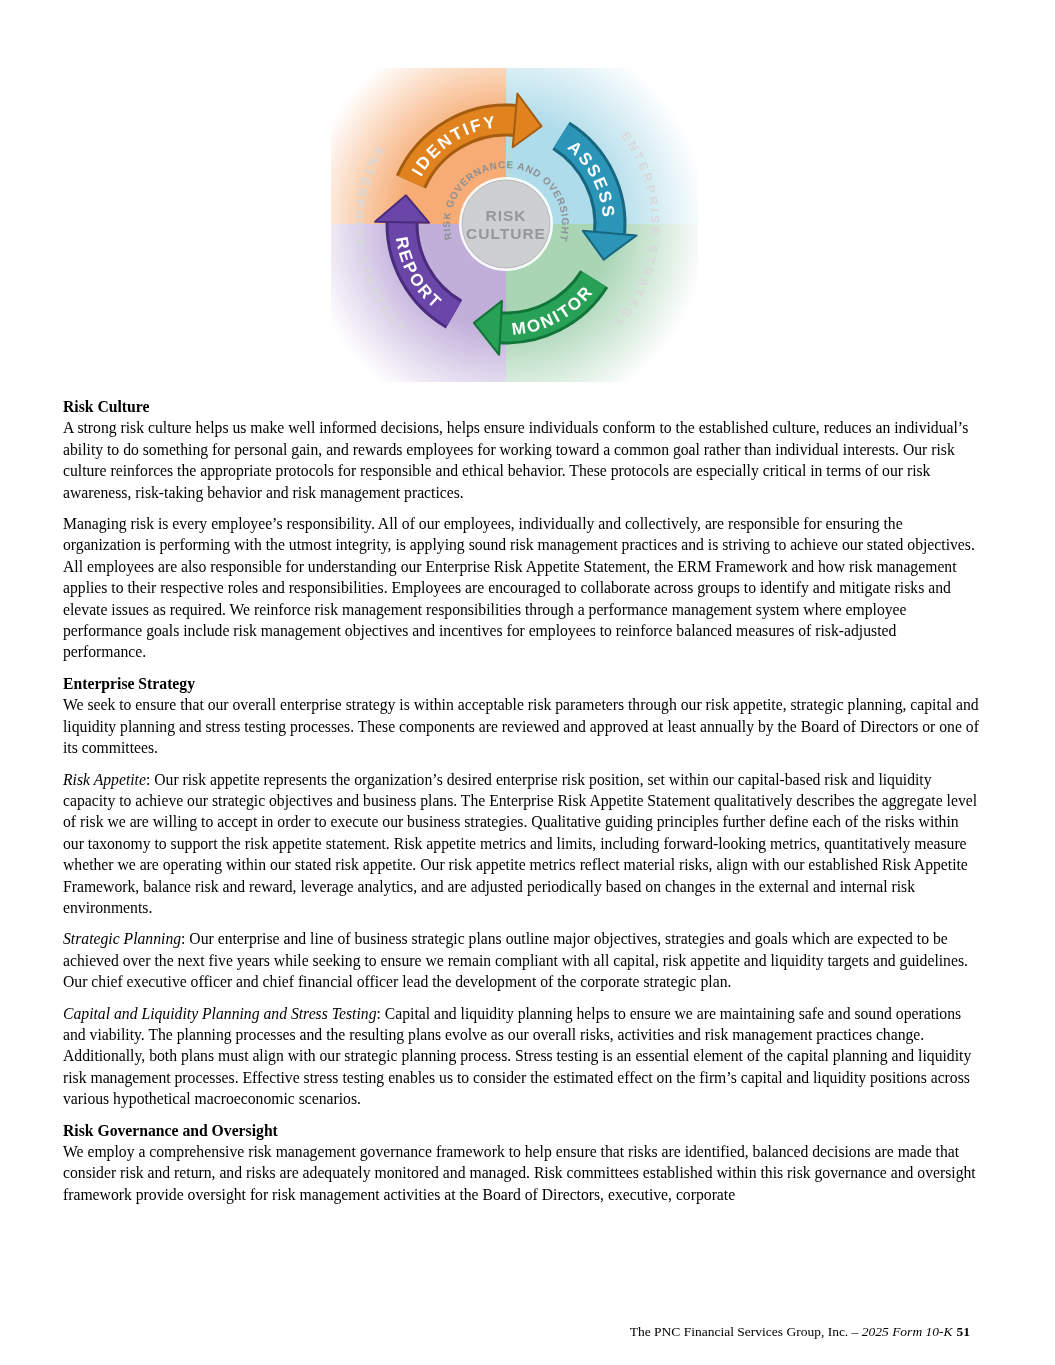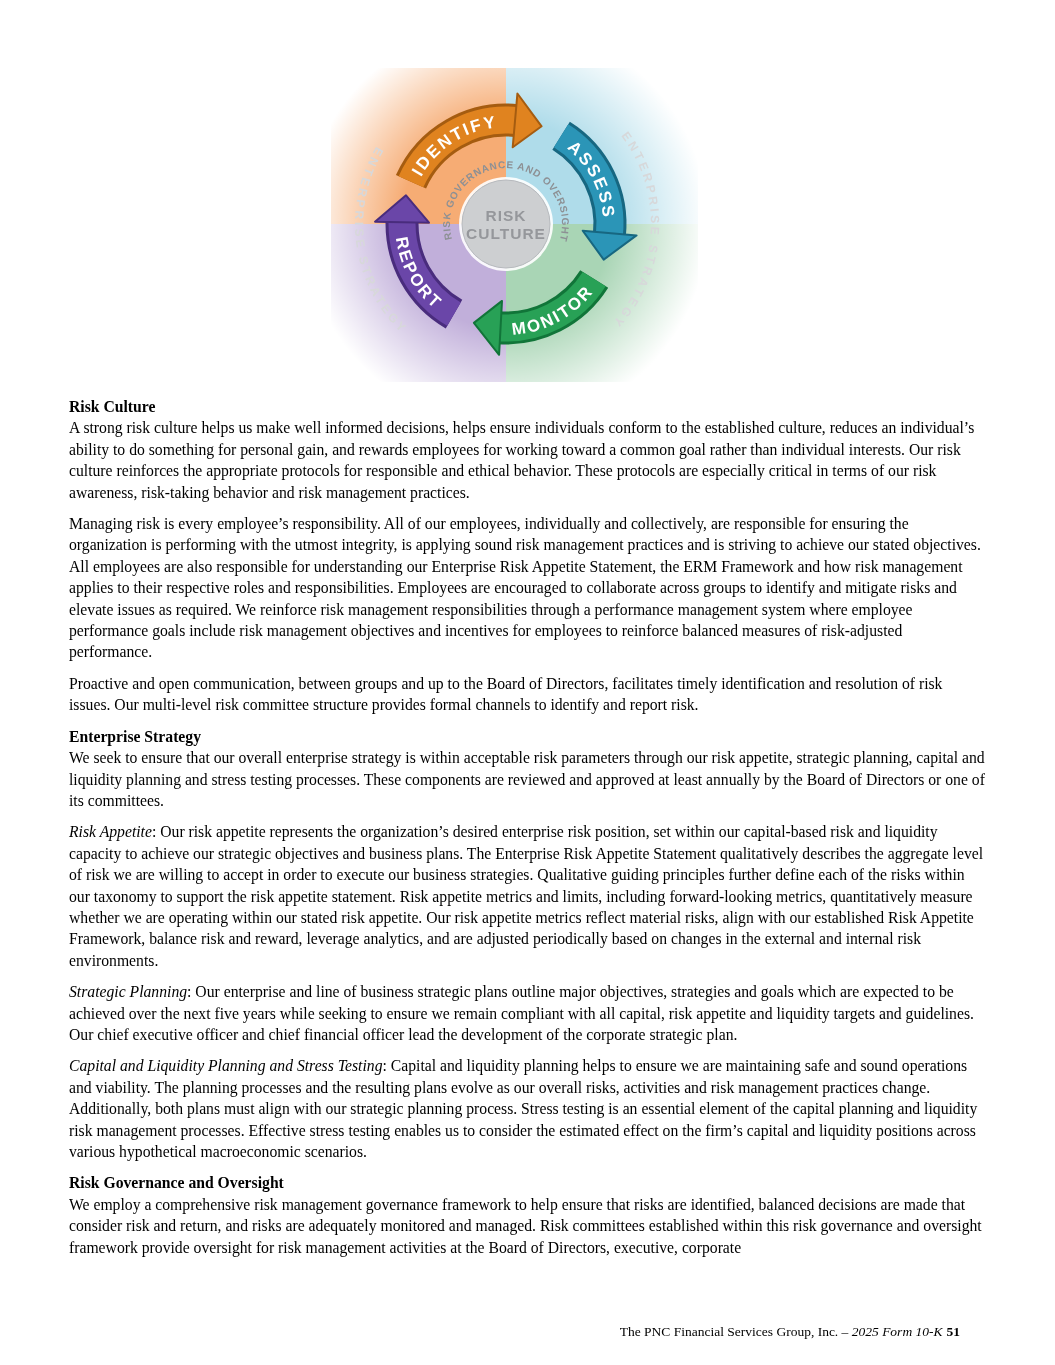--- a/index.html
+++ b/index.html
@@ -3,29 +3,29 @@
 <meta charset="utf-8">
 <style>
   html,body{margin:0;padding:0;background:#ffffff;}
   .page{
     position:relative;width:1055px;height:1365px;background:#ffffff;
     font-family:"Liberation Serif",serif;color:#000;overflow:hidden;
   }
   .diagram{position:absolute;left:321px;top:54px;width:384px;height:338px;}
   .diagram text{font-family:"Liberation Sans",sans-serif;}
   .content{
-    position:absolute;left:69px;top:393px;width:931px;
+    position:absolute;left:63px;top:393px;width:931px;
     font-size:15.7px;line-height:21.4px;
   }
   .content p{margin:0 14px 10px 0;}
   .content .heading{font-weight:bold;margin:3px 0 0 0;}
   .sub{margin:3px 0 13px 30px;}
   .it{font-style:italic;}
   .footer{
-    position:absolute;top:1324px;right:95px;
+    position:absolute;top:1324px;right:85px;
     font-size:13.5px;white-space:nowrap;
   }
   .footer .pg{font-weight:bold;padding-left:4px;}
 </style>
 </head>
 <body>
 
 <div class="page">
 
   <svg id="risk-diagram" class="diagram" viewBox="0 0 384 338" width="384" height="338">
@@ -81,21 +81,20 @@
       <circle cx="185" cy="170" r="47" fill="rgba(255,255,255,0.9)"></circle>
       <circle cx="185" cy="170" r="44" fill="#CDCFD1" stroke="#B6B9BD" stroke-width="1"></circle>
       <text x="185" y="167" text-anchor="middle" font-size="15.5" font-weight="bold" letter-spacing="1" fill="#95979B">RISK</text>
       <text x="185" y="185" text-anchor="middle" font-size="15.5" font-weight="bold" letter-spacing="1" fill="#95979B">CULTURE</text>
     </svg>
 
   <div class="content">
     <p class="heading">Risk Culture</p>
     <p>A strong risk culture helps us make well informed decisions, helps ensure individuals conform to the established culture, reduces an individual’s ability to do something for personal gain, and rewards employees for working toward a common goal rather than individual interests. Our risk culture reinforces the appropriate protocols for responsible and ethical behavior. These protocols are especially critical in terms of our risk awareness, risk-taking behavior and risk management practices.</p>
     <p>Managing risk is every employee’s responsibility. All of our employees, individually and collectively, are responsible for ensuring the organization is performing with the utmost integrity, is applying sound risk management practices and is striving to achieve our stated objectives. All employees are also responsible for understanding our Enterprise Risk Appetite Statement, the ERM Framework and how risk management applies to their respective roles and responsibilities. Employees are encouraged to collaborate across groups to identify and mitigate risks and elevate issues as required. We reinforce risk management responsibilities through a performance management system where employee performance goals include risk management objectives and incentives for employees to reinforce balanced measures of risk-adjusted performance.</p>
-    <p>Proactive and open communication, between groups and up to the Board of Directors, facilitates timely identification and resolution of risk issues. Our multi-level risk committee structure provides formal channels to identify and report risk.</p>
 
     <p class="heading">Enterprise Strategy</p>
     <p>We seek to ensure that our overall enterprise strategy is within acceptable risk parameters through our risk appetite, strategic planning, capital and liquidity planning and stress testing processes. These components are reviewed and approved at least annually by the Board of Directors or one of its committees.</p>
 
     <p class="sub"><span class="it">Risk Appetite</span><span>: Our risk appetite represents the organization’s desired enterprise risk position, set within our capital-based risk and liquidity capacity to achieve our strategic objectives and business plans. The Enterprise Risk Appetite Statement qualitatively describes the aggregate level of risk we are willing to accept in order to execute our business strategies. Qualitative guiding principles further define each of the risks within our taxonomy to support the risk appetite statement. Risk appetite metrics and limits, including forward-looking metrics, quantitatively measure whether we are operating within our stated risk appetite. Our risk appetite metrics reflect material risks, align with our established Risk Appetite Framework, balance risk and reward, leverage analytics, and are adjusted periodically based on changes in the external and internal risk environments.</span></p>
 
     <p class="sub"><span class="it">Strategic Planning</span><span>: Our enterprise and line of business strategic plans outline major objectives, strategies and goals which are expected to be achieved over the next five years while seeking to ensure we remain compliant with all capital, risk appetite and liquidity targets and guidelines. Our chief executive officer and chief financial officer lead the development of the corporate strategic plan.</span></p>
 
     <p class="sub"><span class="it">Capital and Liquidity Planning and Stress Testing</span><span>: Capital and liquidity planning helps to ensure we are maintaining safe and sound operations and viability. The planning processes and the resulting plans evolve as our overall risks, activities and risk management practices change. Additionally, both plans must align with our strategic planning process. Stress testing is an essential element of the capital planning and liquidity risk management processes. Effective stress testing enables us to consider the estimated effect on the firm’s capital and liquidity positions across various hypothetical macroeconomic scenarios.</span></p>
 

